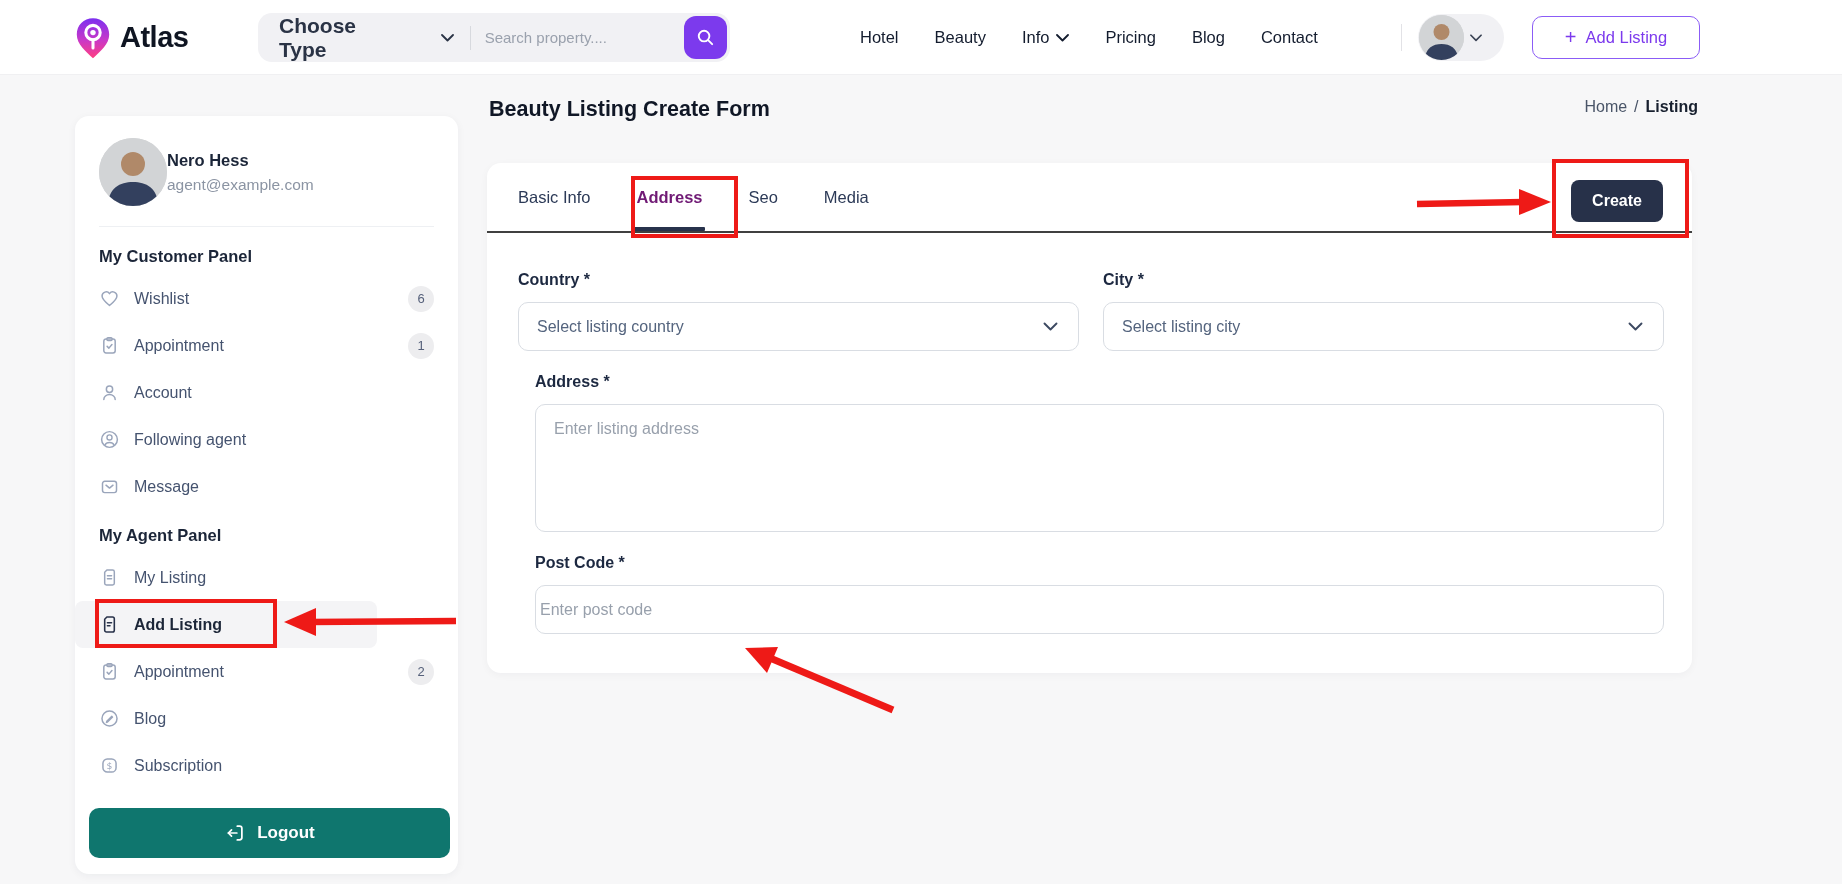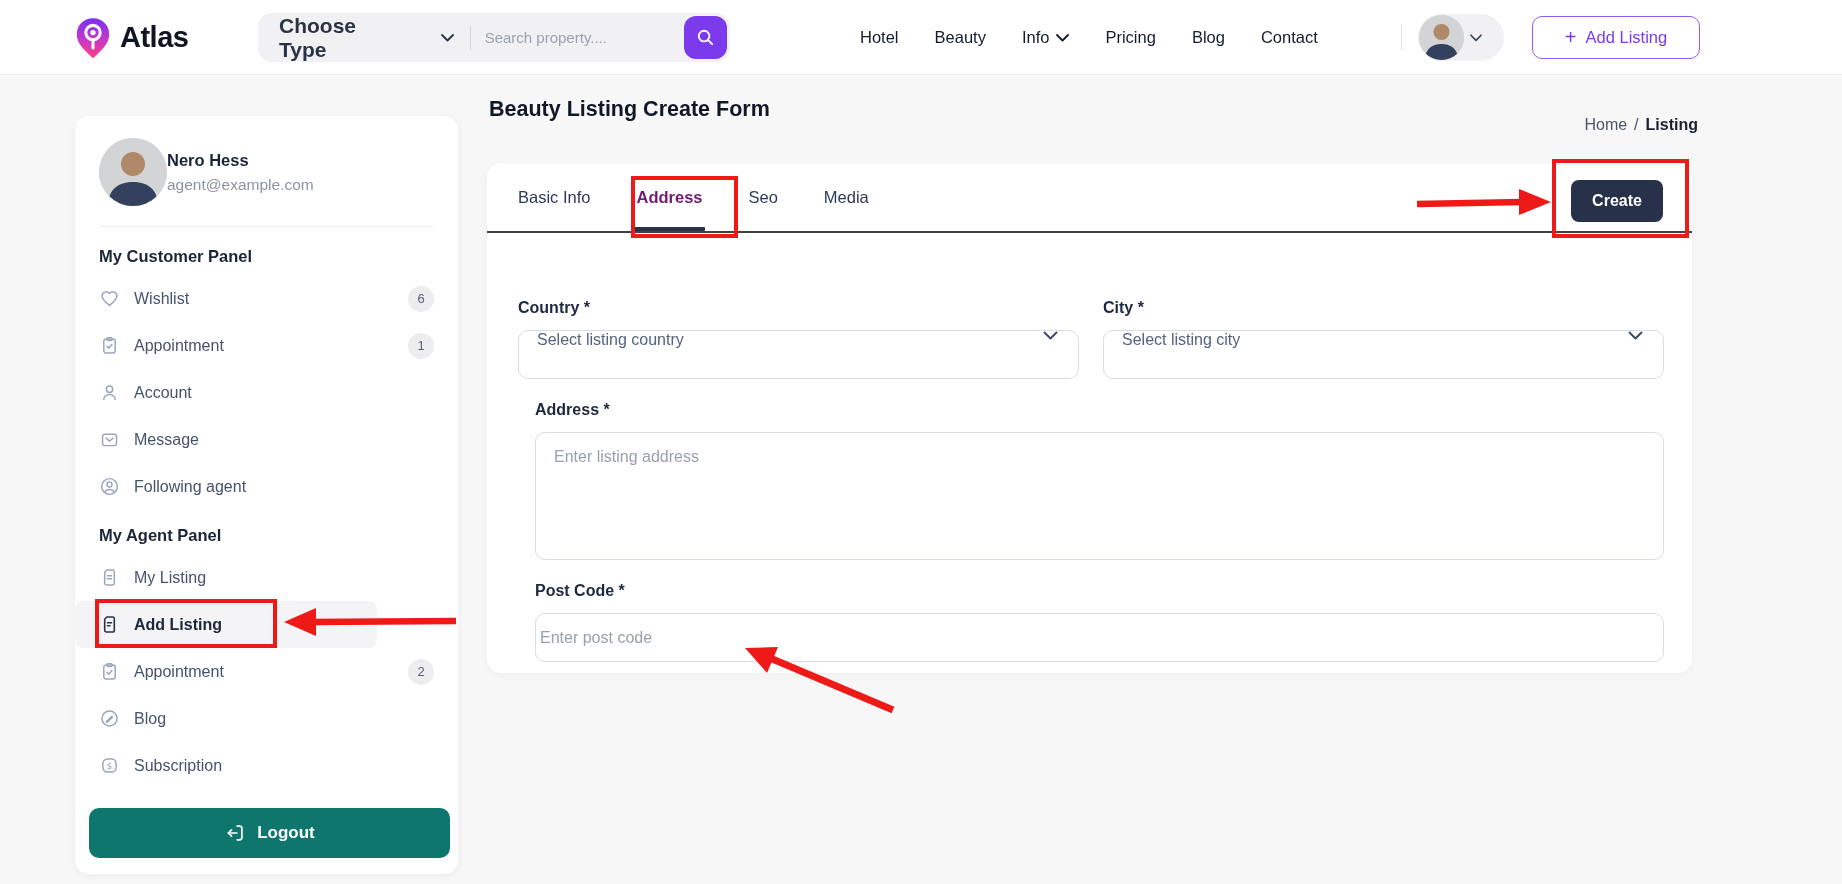--- a/index.html
+++ b/index.html
@@ -39,37 +39,37 @@
   .side-list { margin-top:6px; }
   .side-item { height:47px; display:flex; align-items:center; gap:14px; color:#45536f; font-size:16px; font-weight:500; cursor:pointer; }
   .side-item .sicon { color:#9aa5bb; display:flex; }
   .side-item.active { margin-left:-24px; padding-left:24px; width:302px; background:#f4f4f6; border-radius:8px; color:#1c2638; font-weight:600; }
   .side-item.active .sicon { color:#273149; }
   .badge { margin-left:auto; width:26px; height:26px; border-radius:50%; background:#ededef; color:#55607a; font-size:13px; display:flex; align-items:center; justify-content:center; }
   .logout-btn { position:absolute; left:14px; right:8px; bottom:16px; height:50px; background:#0f766e; border:none; border-radius:10px; color:#ffffff; font-family:"Liberation Sans", sans-serif; font-size:17px; font-weight:600; display:flex; align-items:center; justify-content:center; gap:11px; cursor:pointer; }
 
   
   .page-title { position:absolute; left:489px; top:97px; font-size:21.5px; font-weight:700; color:#101726; }
-  .breadcrumb { position:absolute; right:144px; top:116px; font-size:16px; display:flex; gap:7px; align-items:center; }
+  .breadcrumb { position:absolute; right:144px; top:98px; font-size:16px; display:flex; gap:7px; align-items:center; }
   .crumb-home { color:#4a5568; cursor:pointer; }
   .crumb-sep { color:#4a5568; }
   .crumb-current { color:#18202f; font-weight:700; }
 
   .card { position:absolute; left:487px; top:163px; width:1205px; height:510px; background:#ffffff; border-radius:14px; box-shadow:0 2px 8px rgba(25,30,50,0.04); }
   .tabs-row { height:70px; display:flex; align-items:center; gap:46px; padding:0 31px; border-bottom:2px solid #404040; position:relative; }
   .tab { position:relative; height:100%; display:flex; align-items:center; font-size:16.5px; font-weight:500; color:#2c3a57; cursor:pointer; }
   .tab.active { color:#701a75; font-weight:600; }
   .tab.active::after { content:""; position:absolute; left:-2px; right:-2px; bottom:0; height:4px; background:#28324c; border-radius:1px; }
   .create-btn { position:absolute; top:17px; right:29px; width:92px; height:42px; background:#273149; border:none; border-radius:8px; color:#ffffff; font-family:"Liberation Sans", sans-serif; font-size:16px; font-weight:600; cursor:pointer; }
 
   .form-area { padding:38px 28px 0 31px; }
-  .form-row { display:flex; gap:24px;margin-top:28px; }
+  .form-row { display:flex; gap:24px; }
   .form-col { flex:1; }
   .field-label { font-size:16px; font-weight:600; color:#1c2840; margin-bottom:13px; }
-  .select-box { height:49px; border:1px solid #d9dde3; border-radius:10px; display:flex; align-items:flex-start; padding:0 20px 0 18px; cursor:pointer; background:#fff; }
+  .select-box { height:49px; border:1px solid #d9dde3; border-radius:10px; display:flex; align-items:center; padding:0 20px 0 18px; cursor:pointer; background:#fff; }
   .select-placeholder { font-size:16px; color:#54647e; }
   .select-box .chev { margin-left:auto; color:#3c4961; display:flex; }
   .form-group { margin-top:22px;margin-left:17px; }
   .form-group.postcode { margin-top:18px; }
   .textarea-field { width:100%; height:128px; border:1px solid #d9dde3; border-radius:10px; padding:15px 18px; font-family:"Liberation Sans", sans-serif; font-size:16px; color:#333; resize:none; outline:none; }
   .textarea-field::placeholder { color:#98a0ac; }
   .input-field { width:100%; height:49px; border:1px solid #d9dde3; border-radius:10px; padding:0 4px; font-family:"Liberation Sans", sans-serif; font-size:16px; color:#333; outline:none; }
   .input-field::placeholder { color:#98a0ac; }
 
   
@@ -210,35 +210,35 @@
           <svg width="21" height="21" viewBox="0 0 24 24">
               <circle cx="12" cy="8.3" r="3.6" fill="none" stroke="currentColor" stroke-width="1.7"></circle>
               <path d="M5.5 20 a6.5 5.6 0 0 1 13 0" fill="none" stroke="currentColor" stroke-width="1.7" stroke-linecap="round"></path>
             </svg>
         </span>
         <span>Account</span>
       </div>
       <div class="side-item">
         <span class="sicon">
           <svg width="21" height="21" viewBox="0 0 24 24">
-              <rect x="4" y="6" width="16" height="13" rx="2.6" fill="none" stroke="currentColor" stroke-width="1.7"></rect>
-              <polyline points="8,10.5 12,13.8 16,10.5" fill="none" stroke="currentColor" stroke-width="1.7" stroke-linecap="round" stroke-linejoin="round"></polyline>
-            </svg>
-        </span>
-        <span>Message</span>
-      </div>
-      <div class="side-item">
-        <span class="sicon">
-          <svg width="21" height="21" viewBox="0 0 24 24">
               <circle cx="12" cy="12" r="9" fill="none" stroke="currentColor" stroke-width="1.7"></circle>
               <circle cx="12" cy="9.6" r="2.9" fill="none" stroke="currentColor" stroke-width="1.6"></circle>
               <path d="M6.7 18.4 a5.6 4.4 0 0 1 10.6 0" fill="none" stroke="currentColor" stroke-width="1.6" stroke-linecap="round"></path>
             </svg>
         </span>
         <span>Following agent</span>
+      </div>
+      <div class="side-item">
+        <span class="sicon">
+          <svg width="21" height="21" viewBox="0 0 24 24">
+              <rect x="4" y="6" width="16" height="13" rx="2.6" fill="none" stroke="currentColor" stroke-width="1.7"></rect>
+              <polyline points="8,10.5 12,13.8 16,10.5" fill="none" stroke="currentColor" stroke-width="1.7" stroke-linecap="round" stroke-linejoin="round"></polyline>
+            </svg>
+        </span>
+        <span>Message</span>
       </div>
     </div>
 
     <div class="side-title agent">My Agent Panel</div>
     <div class="side-list">
       <div class="side-item">
         <span class="sicon">
           <svg width="21" height="21" viewBox="0 0 24 24">
               <path d="M9 3.5 H15.5 a2 2 0 0 1 2 2 V18.5 a2 2 0 0 1 -2 2 H8.5 a2 2 0 0 1 -2 -2 V6 Z" fill="none" stroke="currentColor" stroke-width="1.7" stroke-linejoin="round"></path>
               <line x1="9.6" y1="10" x2="14.4" y2="10" stroke="currentColor" stroke-width="1.6" stroke-linecap="round"></line>

